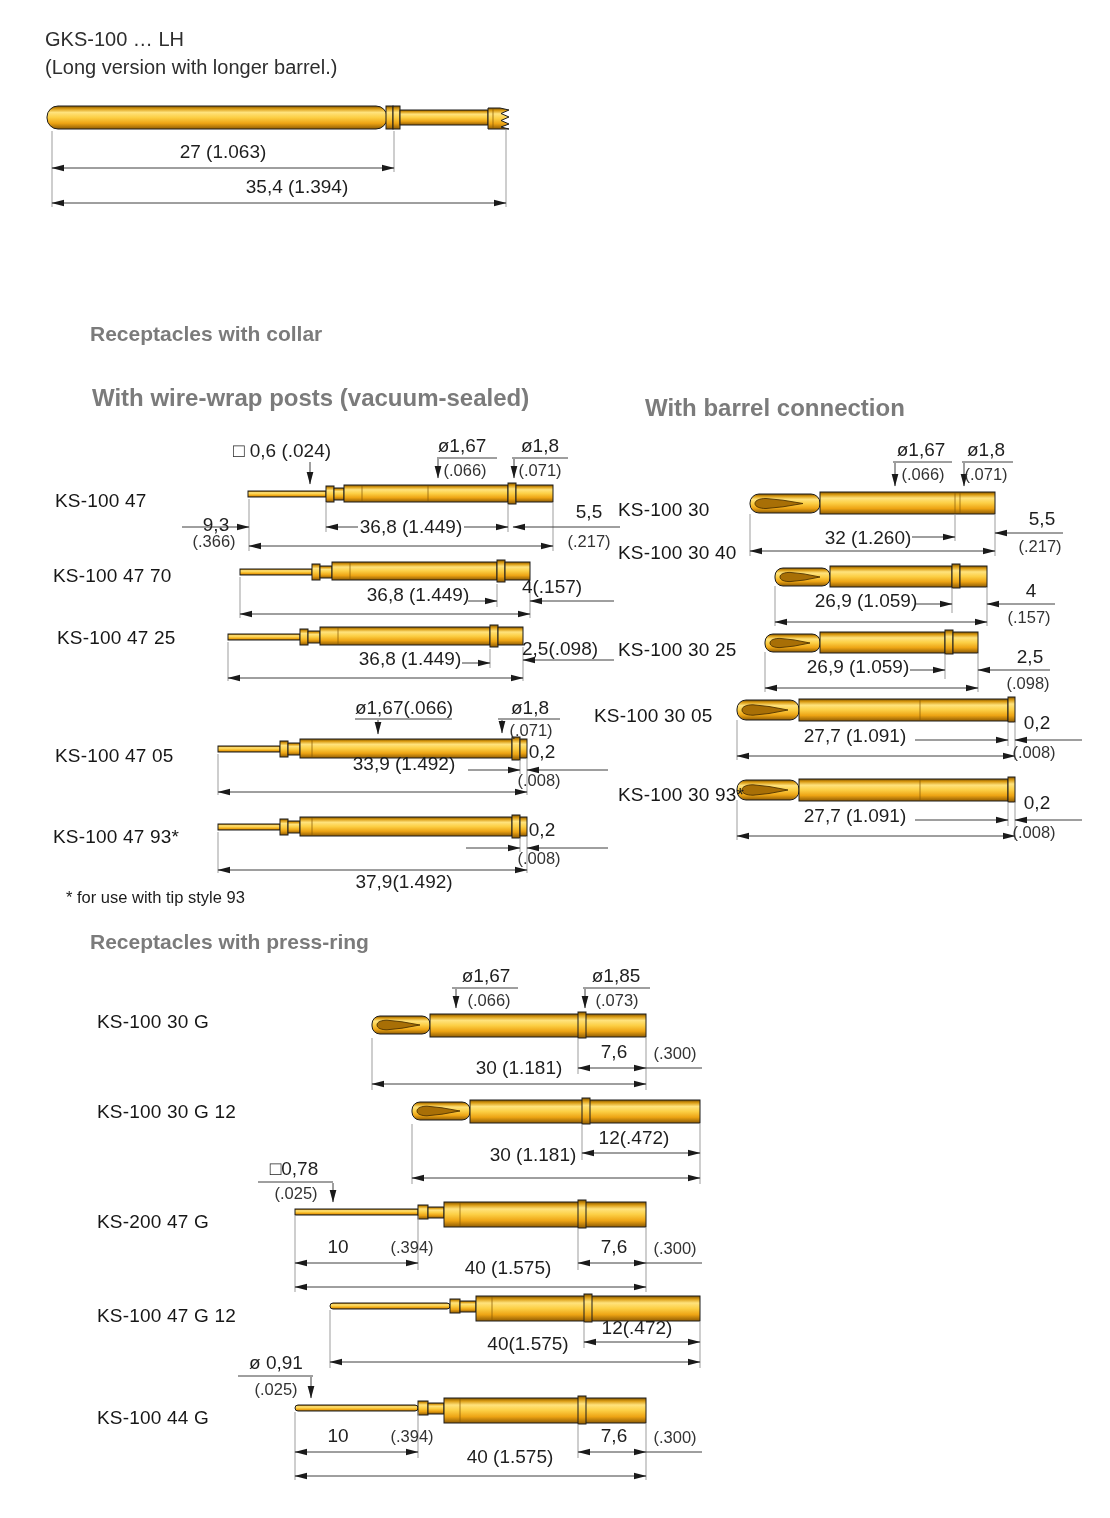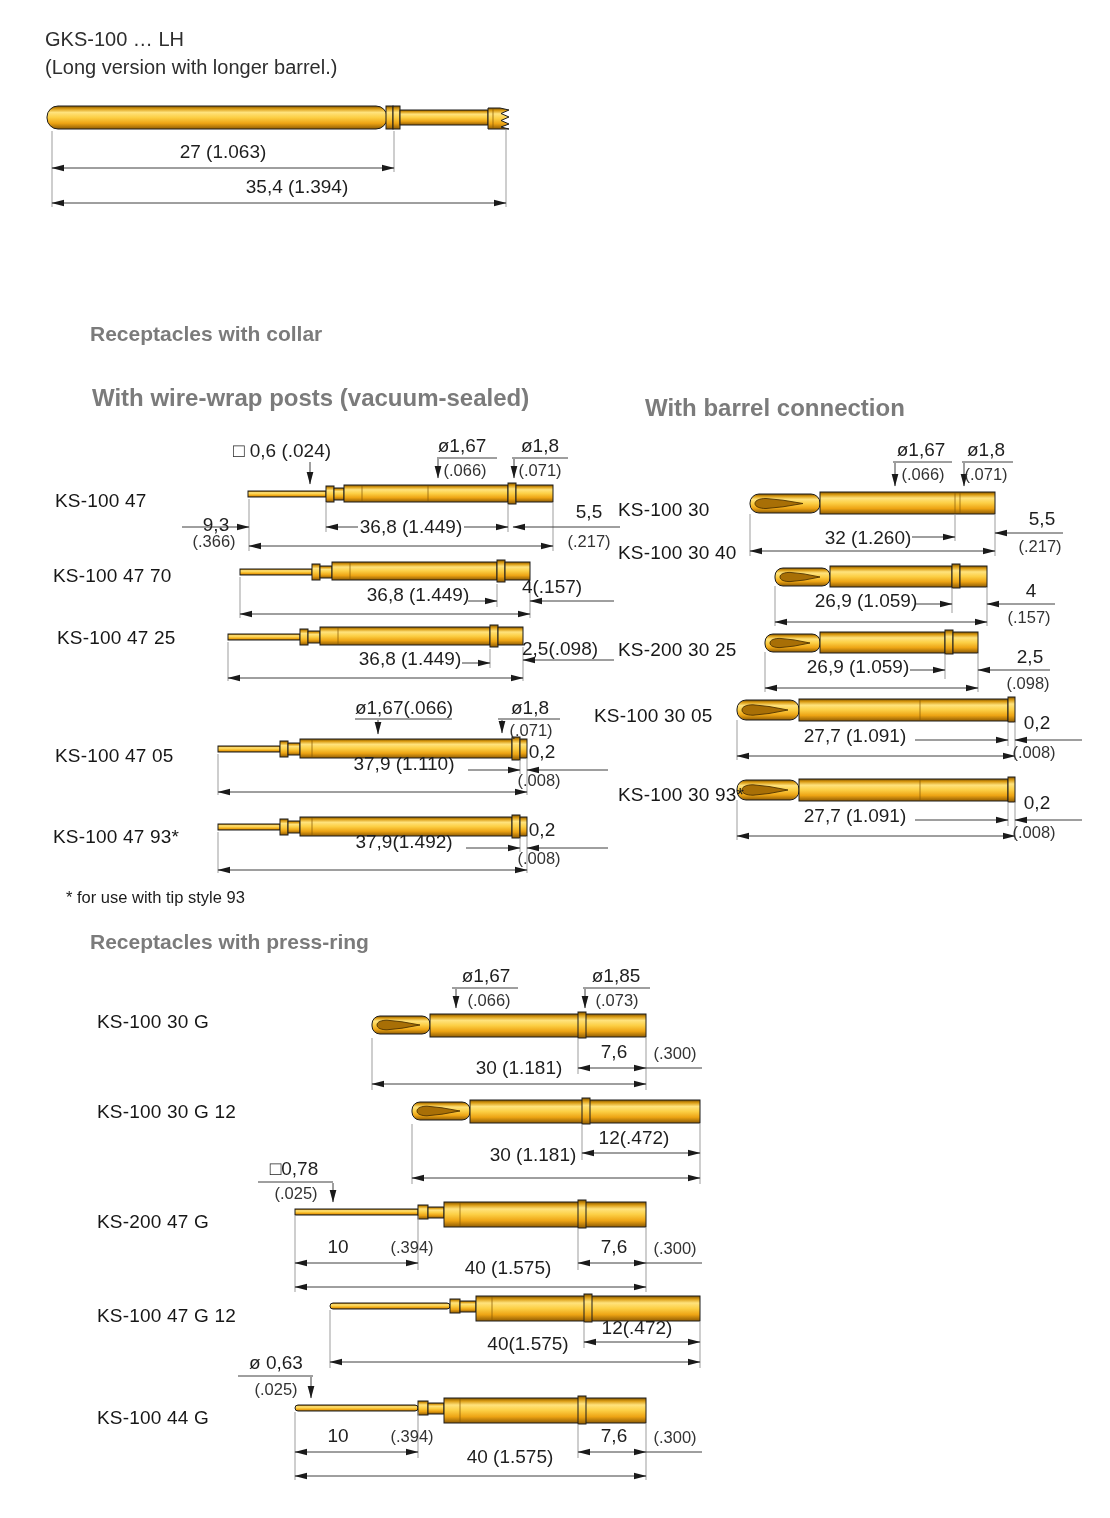--- a/index.html
+++ b/index.html
@@ -365,44 +365,44 @@
 <div class="lbl c s19" style="left:552px;top:587px">4(.157)</div>
 
 <div class="lbl part" style="left:57px;top:627px">KS-100 47 25</div>
 <div class="lbl c s19" style="left:410px;top:659px">36,8 (1.449)</div>
 <div class="lbl c s19" style="left:560px;top:649px">2,5(.098)</div>
 
 <div class="lbl part" style="left:55px;top:745px">KS-100 47 05</div>
 <div class="lbl c s19" style="left:404px;top:708px">ø1,67(.066)</div>
 <div class="lbl c s19" style="left:530px;top:708px">ø1,8</div>
 <div class="lbl c s17" style="left:531px;top:730px">(.071)</div>
-<div class="lbl c s19" style="left:404px;top:764px">37,9 (1.110)</div>
+<div class="lbl c s19" style="left:404px;top:764px">33,9 (1.492)</div>
 <div class="lbl c s19" style="left:542px;top:752px">0,2</div>
 <div class="lbl c s17" style="left:539px;top:780px">(.008)</div>
 
 <div class="lbl part" style="left:53px;top:826px">KS-100 47 93*</div>
-<div class="lbl c s19" style="left:404px;top:842px">37,9(1.492)</div>
+<div class="lbl c s19" style="left:404px;top:882px">37,9(1.492)</div>
 <div class="lbl c s19" style="left:542px;top:830px">0,2</div>
 <div class="lbl c s17" style="left:539px;top:858px">(.008)</div>
 
 <div class="lbl part" style="left:618px;top:499px">KS-100 30</div>
 <div class="lbl c s19" style="left:921px;top:450px">ø1,67</div>
 <div class="lbl c s17" style="left:923px;top:474px">(.066)</div>
 <div class="lbl c s19" style="left:986px;top:450px">ø1,8</div>
 <div class="lbl c s17" style="left:986px;top:474px">(.071)</div>
 <div class="lbl c s19" style="left:868px;top:538px">32 (1.260)</div>
 <div class="lbl c s19" style="left:1042px;top:519px">5,5</div>
 <div class="lbl c s17" style="left:1040px;top:546px">(.217)</div>
 
 <div class="lbl part" style="left:618px;top:542px">KS-100 30 40</div>
 <div class="lbl c s19" style="left:866px;top:601px">26,9 (1.059)</div>
 <div class="lbl c s19" style="left:1031px;top:591px">4</div>
 <div class="lbl c s17" style="left:1029px;top:617px">(.157)</div>
 
-<div class="lbl part" style="left:618px;top:639px">KS-200 30 25</div>
+<div class="lbl part" style="left:618px;top:639px">KS-100 30 25</div>
 <div class="lbl c s19" style="left:858px;top:667px">26,9 (1.059)</div>
 <div class="lbl c s19" style="left:1030px;top:657px">2,5</div>
 <div class="lbl c s17" style="left:1028px;top:683px">(.098)</div>
 
 <div class="lbl part" style="left:594px;top:705px">KS-100 30 05</div>
 <div class="lbl c s19" style="left:855px;top:736px">27,7 (1.091)</div>
 <div class="lbl c s19" style="left:1037px;top:723px">0,2</div>
 <div class="lbl c s17" style="left:1034px;top:752px">(.008)</div>
 
 <div class="lbl part" style="left:618px;top:784px">KS-100 30 93*</div>
@@ -430,21 +430,21 @@
 <div class="lbl c s17" style="left:412px;top:1247px">(.394)</div>
 <div class="lbl c s19" style="left:508px;top:1268px">40 (1.575)</div>
 <div class="lbl c s19" style="left:614px;top:1247px">7,6</div>
 <div class="lbl c s17" style="left:675px;top:1248px">(.300)</div>
 
 <div class="lbl part" style="left:97px;top:1305px">KS-100 47 G 12</div>
 <div class="lbl c s19" style="left:528px;top:1344px">40(1.575)</div>
 <div class="lbl c s19" style="left:637px;top:1328px">12(.472)</div>
 
 <div class="lbl part" style="left:97px;top:1407px">KS-100 44 G</div>
-<div class="lbl c s19" style="left:276px;top:1363px">ø 0,63</div>
+<div class="lbl c s19" style="left:276px;top:1363px">ø 0,91</div>
 <div class="lbl c s17" style="left:276px;top:1389px">(.025)</div>
 <div class="lbl c s19" style="left:338px;top:1436px">10</div>
 <div class="lbl c s17" style="left:412px;top:1436px">(.394)</div>
 <div class="lbl c s19" style="left:510px;top:1457px">40 (1.575)</div>
 <div class="lbl c s19" style="left:614px;top:1436px">7,6</div>
 <div class="lbl c s17" style="left:675px;top:1437px">(.300)</div>
 
 </div>
 
 </body></html>

